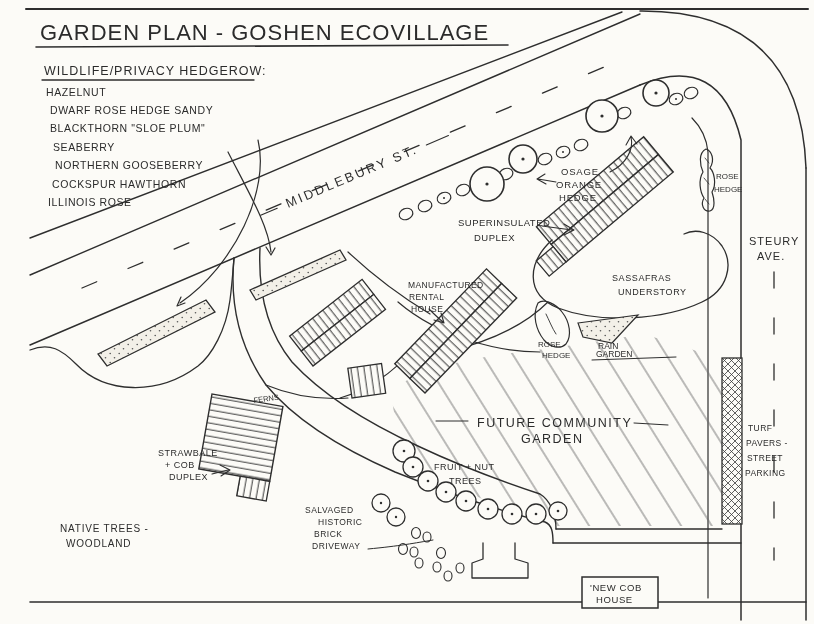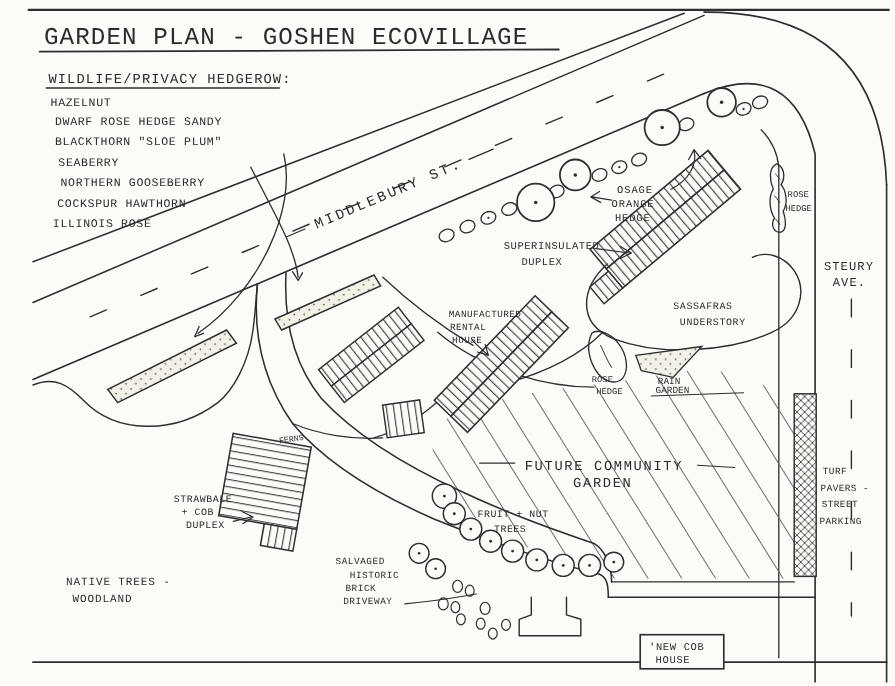--- a/index.html
+++ b/index.html
@@ -1,17 +1,17 @@
 <!DOCTYPE html>
 <html><head>
 <meta charset="utf-8">
 <style>
   html,body{margin:0;padding:0;background:#e8e8e8;}
   .sheet{position:relative;width:814px;height:624px;background:#fcfbf7;overflow:hidden;
-         font-family:Liberation Mono, monospace;}
+         font-family:Liberation Sans, sans-serif;}
   svg{position:absolute;left:0;top:0;}
   text{fill:#2b2b2b;}
   .ink{stroke:#2e2e2e;fill:none;stroke-linecap:round;stroke-linejoin:round;}
   .t{letter-spacing:1px;}
 </style>
 </head>
 <body>
 
 <div class="sheet">
 <svg width="814" height="624" viewBox="0 0 814 624">

